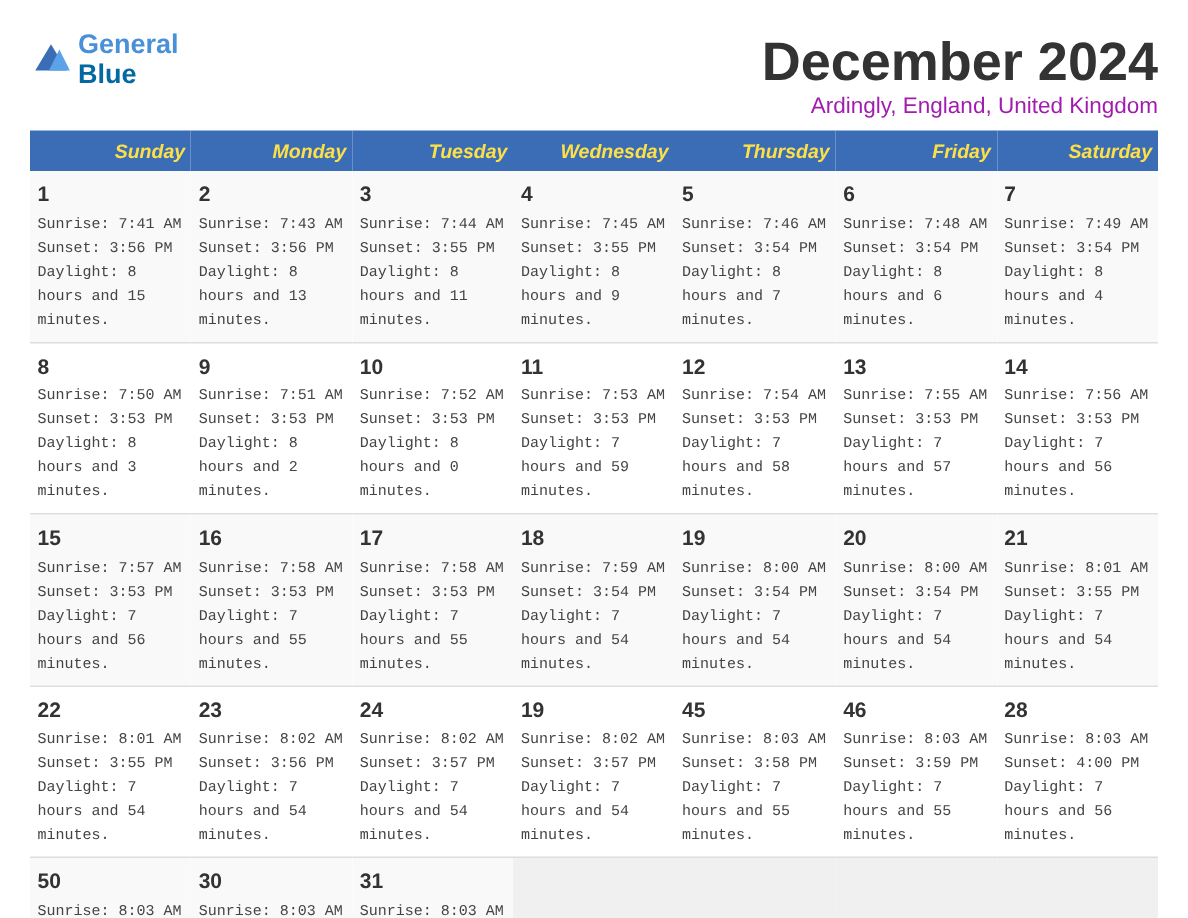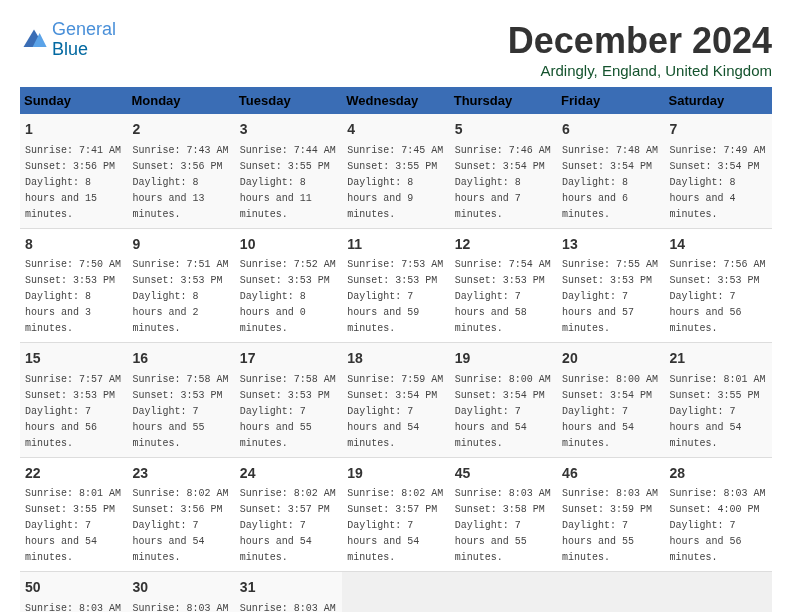--- a/index.html
+++ b/index.html
@@ -16,55 +16,56 @@
       align-items: flex-start;
       margin-bottom: 8px;
     }
     .logo {
       display: flex;
       align-items: center;
       gap: 4px;
     }
     .logo-text {
       font-size: 18px;
-      font-weight: normal;
+      font-weight: bold;
       color: #333;
       line-height: 1.1;
     }
     .logo-text span {
       color: #4a90d9;
     }
     .logo-icon {
       width: 28px;
       height: 28px;
     }
     .title-area {
       text-align: right;
     }
     .month-title {
       font-size: 36px;
       font-weight: bold;
       color: #333;
     }
     .location {
       font-size: 15px;
-      color: #14532d;
+      color: #a21caf;
     }
     table {
       width: 100%;
       border-collapse: collapse;
       font-size: 11px;
     }
     thead tr th {
       background-color: #3a6db5;
-      color: #000000;
+      color: #fde047;
       padding: 6px 4px;
-      text-align: left;
+      text-align: right;
       font-size: 13px;
       font-weight: bold;
+      font-style: italic;
     }
     tbody tr {
       border-bottom: 1px solid #ddd;
     }
     tbody tr:nth-child(odd) {
       background-color: #f9f9f9;
     }
     tbody tr:nth-child(even) {
       background-color: #ffffff;
     }

